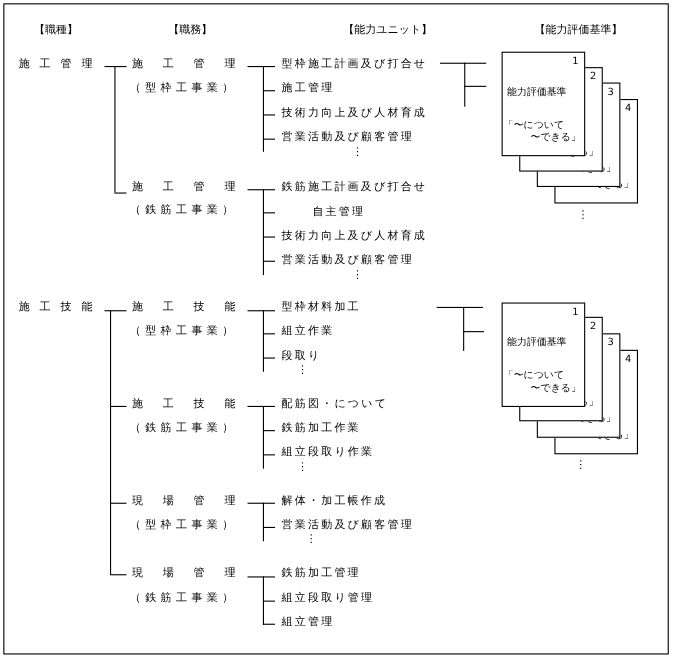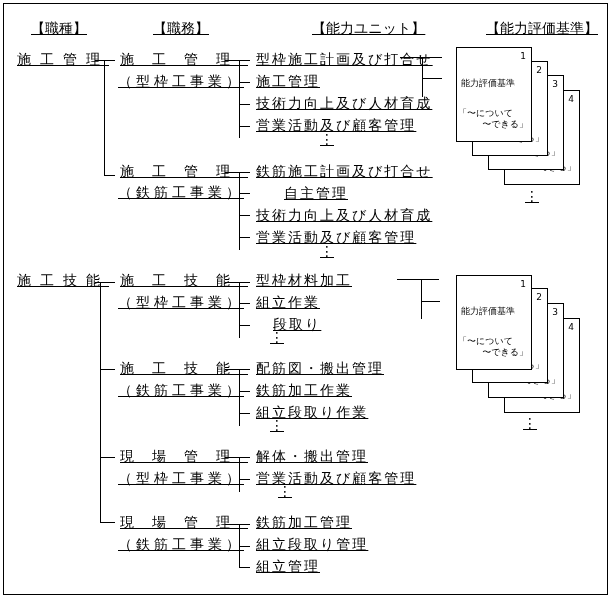--- a/index.html
+++ b/index.html
@@ -1,20 +1,20 @@
 <!DOCTYPE html>
 <html><head>
 <meta charset="utf-8">
 <style>
   html, body { margin:0; padding:0; background:#fff; }
   body { width:614px; height:601px; position:relative; overflow:hidden;
          font-family:"DejaVu Sans", sans-serif; color:#000; }
   #frame { position:absolute; left:3px; top:3px; width:605px; height:592px;
            border:1px solid #000; box-sizing:border-box; }
-  .t { position:absolute; font-size:14px; line-height:12px; white-space:nowrap;text-decoration:underline; }
+  .t { position:absolute; font-size:10px; line-height:12px; white-space:nowrap; }
   .sp { letter-spacing:9px; }
   .sp2 { letter-spacing:4px; }
   .hl { position:absolute; height:1px; background:#000; }
   .vl { position:absolute; width:1px; background:#000; }
   .card { position:absolute; width:76px; height:95px; border:1px solid #000;
           background:#fff; box-sizing:border-box; overflow:hidden; }
   .card .num { position:absolute; right:5px; top:3px; font-size:9px; }
   .card .ttl { position:absolute; left:4px; top:29px; font-size:9px; white-space:nowrap; }
   .card .l1 { position:absolute; left:1px; top:59px; font-size:9px; white-space:nowrap; }
   .card .l2 { position:absolute; right:3px; top:70px; font-size:9px; white-space:nowrap; }
@@ -101,46 +101,46 @@
 <div class="t" style="left:120px;top:274px;">
   <span style="letter-spacing:18px;">施工技能</span>
 </div>
 <div class="t sp2" style="left:118px;top:296px;">（型枠工事業）</div>
 <div class="hl" style="left:225px;top:282px;width:25px;"></div>
 <div class="vl" style="left:239px;top:282px;height:56px;"></div>
 <div class="hl" style="left:239px;top:303px;width:11px;"></div>
 <div class="hl" style="left:239px;top:325px;width:11px;"></div>
 <div class="t" style="left:256px;top:274px;letter-spacing:2px;">型枠材料加工</div>
 <div class="t" style="left:256px;top:296px;letter-spacing:2px;">組立作業</div>
-<div class="t" style="left:273px;top:318px;letter-spacing:2px;">段取り</div>
+<div class="t" style="left:256px;top:318px;letter-spacing:2px;">段取り</div>
 <div class="t" style="left:270px;top:331px;">⋮</div>
 
 <div class="hl" style="left:100px;top:369px;width:15px;"></div>
 <div class="t" style="left:120px;top:362px;">
   <span style="letter-spacing:18px;">施工技能</span>
 </div>
 <div class="t sp2" style="left:118px;top:384px;">（鉄筋工事業）</div>
 <div class="hl" style="left:225px;top:369px;width:25px;"></div>
 <div class="vl" style="left:239px;top:369px;height:57px;"></div>
 <div class="hl" style="left:239px;top:391px;width:11px;"></div>
 <div class="hl" style="left:239px;top:413px;width:11px;"></div>
-<div class="t" style="left:256px;top:362px;letter-spacing:2px;">配筋図・搬出管理</div>
+<div class="t" style="left:256px;top:362px;letter-spacing:2px;">配筋図・について</div>
 <div class="t" style="left:256px;top:384px;letter-spacing:2px;">鉄筋加工作業</div>
 <div class="t" style="left:256px;top:406px;letter-spacing:2px;">組立段取り作業</div>
 <div class="t" style="left:270px;top:419px;">⋮</div>
 
 <div class="hl" style="left:100px;top:457px;width:15px;"></div>
 <div class="t" style="left:120px;top:450px;">
   <span style="letter-spacing:18px;">現場管理</span>
 </div>
 <div class="t sp2" style="left:118px;top:472px;">（型枠工事業）</div>
 <div class="hl" style="left:225px;top:457px;width:25px;"></div>
 <div class="vl" style="left:239px;top:457px;height:35px;"></div>
 <div class="hl" style="left:239px;top:479px;width:11px;"></div>
-<div class="t" style="left:256px;top:450px;letter-spacing:2px;">解体・搬出管理</div>
+<div class="t" style="left:256px;top:450px;letter-spacing:2px;">解体・加工帳作成</div>
 <div class="t" style="left:256px;top:472px;letter-spacing:2px;">営業活動及び顧客管理</div>
 <div class="t" style="left:278px;top:485px;">⋮</div>
 
 <div class="hl" style="left:100px;top:522px;width:15px;"></div>
 <div class="t" style="left:120px;top:516px;">
   <span style="letter-spacing:18px;">現場管理</span>
 </div>
 <div class="t sp2" style="left:118px;top:538px;">（鉄筋工事業）</div>
 <div class="hl" style="left:225px;top:524px;width:25px;"></div>
 <div class="vl" style="left:239px;top:524px;height:44px;"></div>

